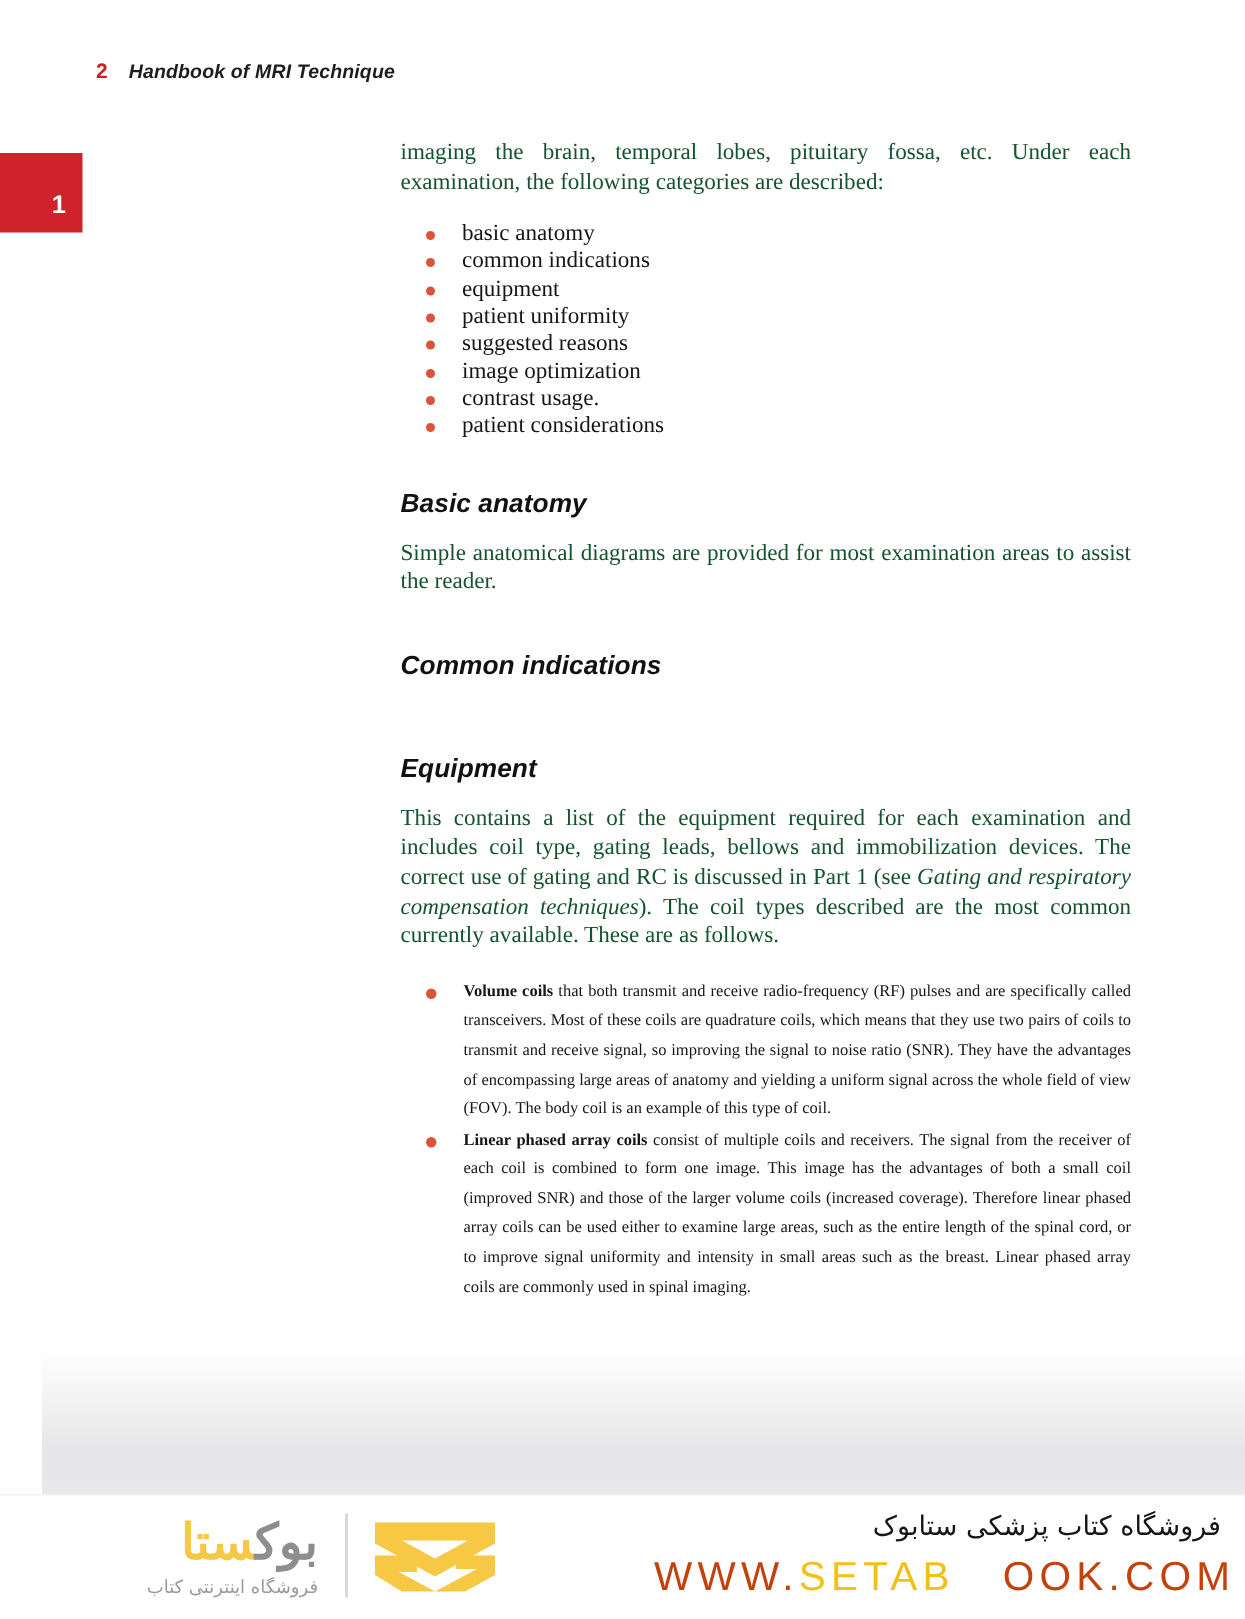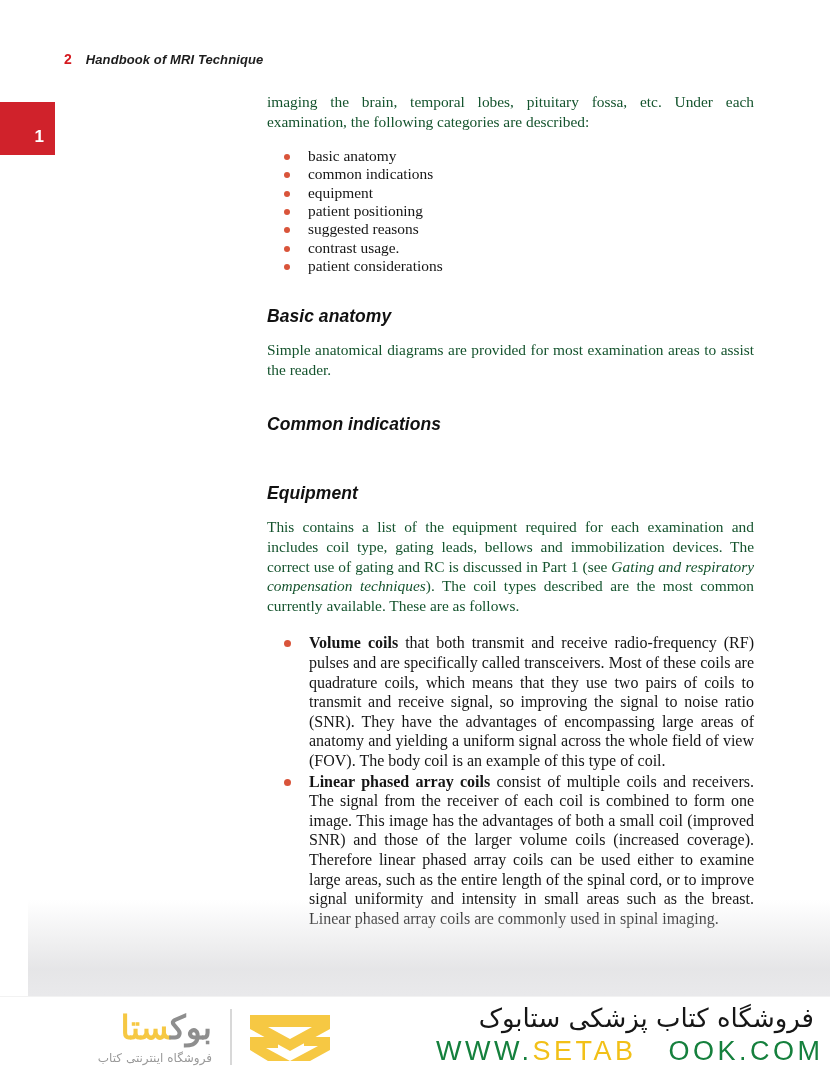--- a/index.html
+++ b/index.html
@@ -27,21 +27,21 @@
     position: absolute;
     left: 28px; top: 900px;
     width: 802px; height: 96px;
     background: linear-gradient(to bottom, rgba(255,255,255,0) 0%, rgba(225,225,227,0.85) 72%, rgba(232,232,234,0.95) 100%);
     pointer-events: none;
   }
 
   
   #running-header {
     position: absolute;
-    left: 64px; top: 50px;
+    left: 64px; top: 38px;
     font-size: 13.5px;
     line-height: 18px;
     white-space: nowrap;
     font-family: "Liberation Sans", "DejaVu Sans", sans-serif;
   }
   #running-header .folio {
     color: #d51a20;
     font-weight: bold;
     font-style: normal;
     font-size: 14px;
@@ -128,21 +128,21 @@
   }
 
   
   ul.coil-list {
     list-style: none;
     margin: 0;
     padding: 0 0 0 42px;
   }
   ul.coil-list li {
     position: relative;
-    font-size: 16px;
+    font-size: 11px;
     line-height: 19.6px;
     text-align: justify;
     text-justify: inter-word;
     color: #151515;
     margin-bottom: 1px;
   }
   ul.coil-list li .dot {
     position: absolute;
     left: -25px; top: 7px;
     width: 7px; height: 7px;
@@ -206,38 +206,38 @@
   }
 
   #brand-text {
     position: absolute;
     left: 404px; top: 1004px;
     width: 410px; height: 68px;
     text-align: right;
   }
   #brand-persian {
     font-family: "DejaVu Sans", "Liberation Sans", sans-serif;
-    font-size: 26px;
+    font-size: 18px;
     line-height: 28px;
     color: #161616;
     direction: rtl;
     white-space: nowrap;
   }
   #brand-url {
     font-family: "Liberation Sans", "DejaVu Sans", sans-serif;
     font-size: 27px;
     line-height: 34px;
     letter-spacing: 3.5px;
     font-weight: normal;
     color: #161616;
     white-space: nowrap;
     margin-top: 2px;
   }
   #brand-url .u-yellow { color: #f2c018; }
-  #brand-url .u-dark   { color: #15803d; margin-left: 32px; }
+  #brand-url .u-dark   { color: #c2410c; margin-left: 32px; }
 </style>
 </head>
 <body>
 
 <div id="page-sheet">
 
   <div id="running-header">
     <span class="folio">2</span><span class="book-title">Handbook of MRI Technique</span>
   </div>
 
@@ -248,22 +248,23 @@
   <div id="text-column">
 
     <p class="body-par">imaging the brain, temporal lobes, pituitary fossa, etc. Under each examination, the following categories are described:</p>
 
     <div class="gap-intro-list"></div>
 
     <ul class="cat-list">
       <li><span class="dot"></span><span>basic anatomy</span></li>
       <li><span class="dot"></span><span>common indications</span></li>
       <li><span class="dot"></span><span>equipment</span></li>
-      <li><span class="dot"></span><span>patient positioning</span></li>
+      <li><span class="dot"></span><span>patient uniformity</span></li>
       <li><span class="dot"></span><span>suggested reasons</span></li>
+      <li><span class="dot"></span><span>image optimization</span></li>
       <li><span class="dot"></span><span>contrast usage.</span></li>
       <li><span class="dot"></span><span>patient considerations</span></li>
     </ul>
 
     <div class="gap-list-head"></div>
 
     <h2 class="section-heading">Basic anatomy</h2>
     <div class="gap-head-par"></div>
     <p class="body-par">Simple anatomical diagrams are provided for most examination areas to assist the reader.</p>
 

